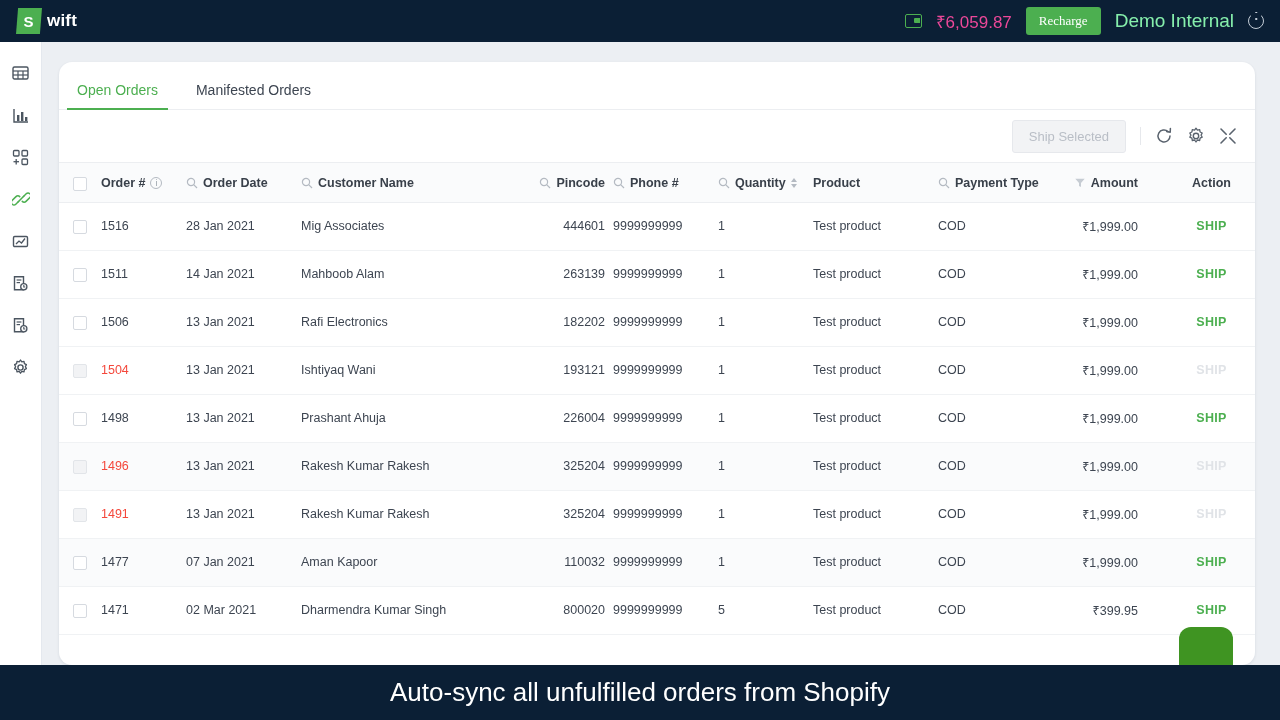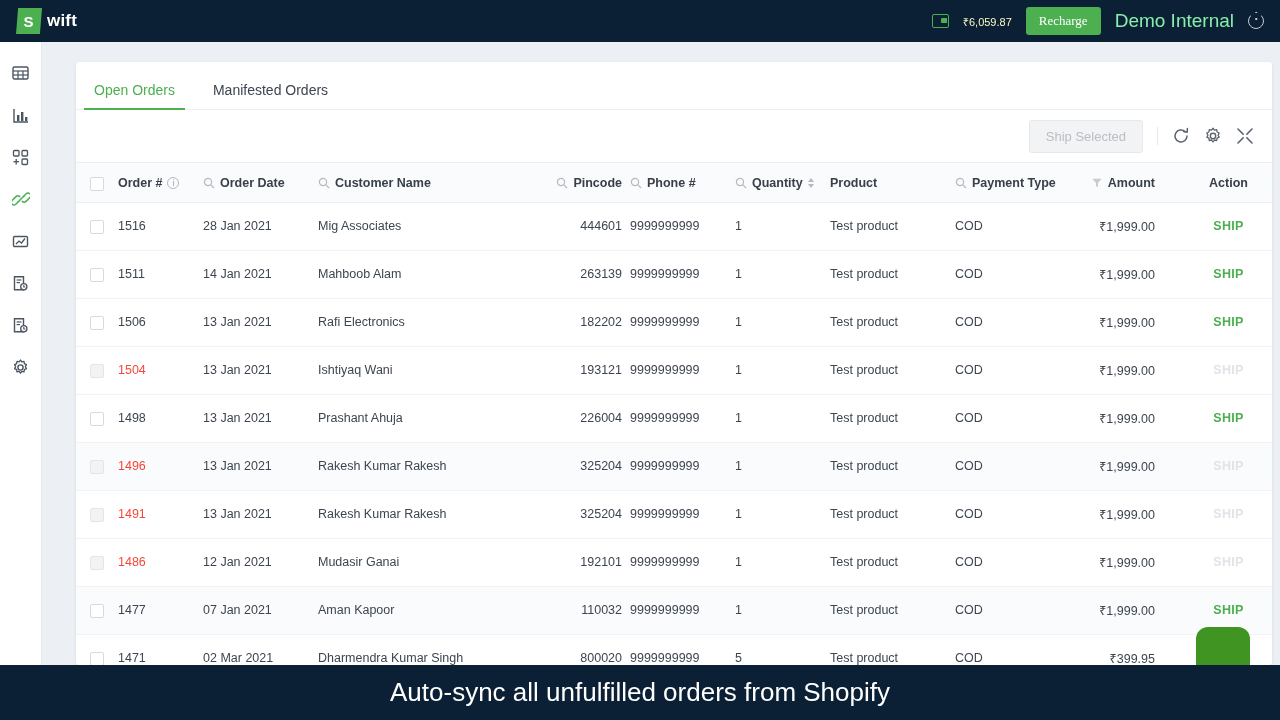--- a/index.html
+++ b/index.html
@@ -35,21 +35,21 @@
     gap: 14px; margin-right: 16px;
   }
   .wallet-icon {
     width: 17px; height: 14px; border: 1.6px solid #4caf50; border-radius: 2px;
     position: relative; display: inline-block;
   }
   .wallet-icon::after {
     content: ""; position: absolute; right: 1px; top: 3px;
     width: 6px; height: 5px; background: #4caf50; border-radius: 1px 0 0 1px;
   }
-  .wallet-amount { color: #fef9c3; font-size: 11px; }
+  .wallet-amount { color: #ec4899; font-size: 17px; }
   .recharge-btn {
     background: #4caf50; color: #ffffff; border: none;
     font-size: 13px; font-family: Liberation Serif, serif;
     padding: 6px 13px; border-radius: 3px; cursor: pointer;
   }
   .user-name { color: #86efac; font-size: 19px; }
   .power-icon {
     width: 16px; height: 16px; border-radius: 50%;
     border: 1.5px solid #c3ccd6; position: relative;
     display: inline-block; cursor: pointer;
@@ -74,24 +74,24 @@
     z-index: 20;
   }
   .side-item {
     height: 42px; display: flex; align-items: center; justify-content: center;
     cursor: pointer;
   }
   .side-item svg { display: block; }
 
   
   .card {
-    position: absolute; left: 76px; top: 62px;
+    position: absolute; left: 59px; top: 62px;
     width: 1196px; height: 603px;
     background: #ffffff;
-    border-radius: 3px;
+    border-radius: 13px;
     box-shadow: 0 1px 3px rgba(20,40,70,.10);
     overflow: hidden;
   }
   .tabs {
     height: 48px; display: flex; align-items: flex-end;
     padding-left: 8px; border-bottom: 1px solid #eceef1;
   }
   .tab {
     font-size: 14px; color: #3d4551; padding: 0 10px 11px 10px;
     margin-right: 18px; cursor: pointer; position: relative;
@@ -480,33 +480,20 @@
             <td class="c-date">13 Jan 2021</td>
             <td class="c-name">Rakesh Kumar Rakesh</td>
             <td class="c-pin">325204</td>
             <td class="c-phone">9999999999</td>
             <td class="c-qty">1</td>
             <td class="c-prod">Test product</td>
             <td class="c-pay">COD</td>
             <td class="c-amt">₹1,999.00</td>
             <td class="c-act"><span class="ship off">SHIP</span></td>
           </tr>
-          <tr>
-            <td class="c-check"><span class="chk disabled"></span></td>
-            <td class="c-order"><span class="ordnum red">1486</span></td>
-            <td class="c-date">12 Jan 2021</td>
-            <td class="c-name">Mudasir Ganai</td>
-            <td class="c-pin">192101</td>
-            <td class="c-phone">9999999999</td>
-            <td class="c-qty">1</td>
-            <td class="c-prod">Test product</td>
-            <td class="c-pay">COD</td>
-            <td class="c-amt">₹1,999.00</td>
-            <td class="c-act"><span class="ship off">SHIP</span></td>
-          </tr>
           <tr class="alt">
             <td class="c-check"><span class="chk"></span></td>
             <td class="c-order"><span class="ordnum">1477</span></td>
             <td class="c-date">07 Jan 2021</td>
             <td class="c-name">Aman Kapoor</td>
             <td class="c-pin">110032</td>
             <td class="c-phone">9999999999</td>
             <td class="c-qty">1</td>
             <td class="c-prod">Test product</td>
             <td class="c-pay">COD</td>

